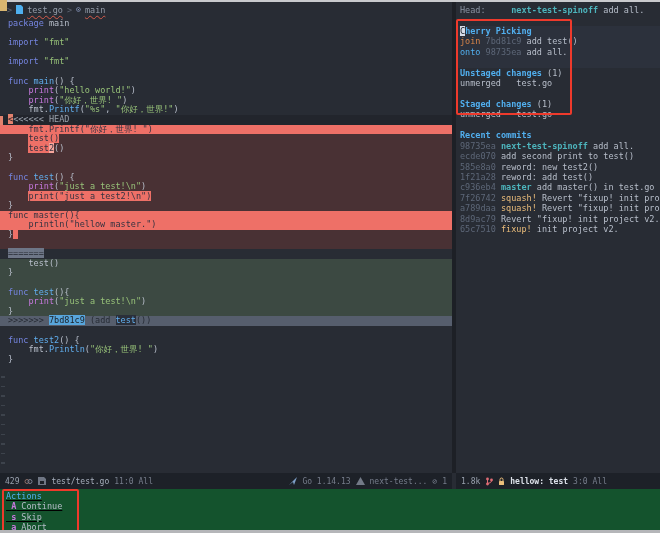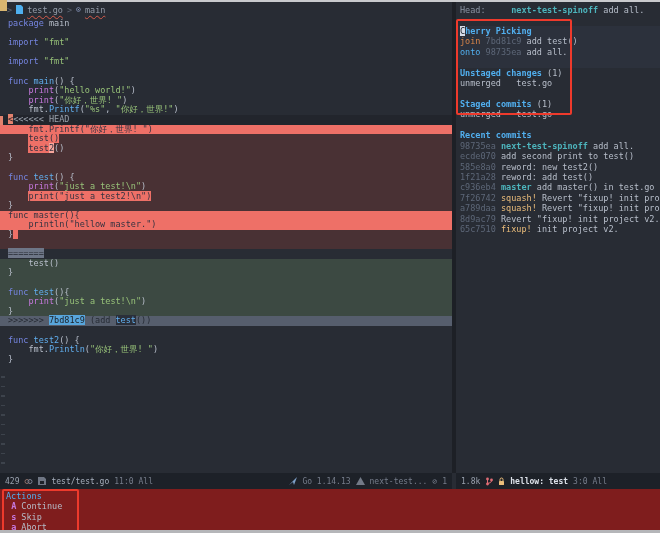--- a/index.html
+++ b/index.html
@@ -52,22 +52,22 @@
   .modeline{position:absolute;top:473px;height:16px;background:#1d2128;display:flex;
             align-items:center;font-size:8px;color:#767d8b;gap:5px;padding:0 5px;box-sizing:border-box;}
   .ml-left{left:0;width:452px;justify-content:space-between;}
   .ml-right{left:456px;width:204px;}
   .ml-group{display:flex;align-items:center;gap:5px;}
   .ml-file{color:#a6aebb;}
   .ml-buffer{color:#dde2ea;font-weight:bold;}
   .ml-size{color:#99a1ae;}
   .icon{display:inline-flex;align-items:center;}
   
-  .popup{position:absolute;left:0;top:489px;width:660px;height:41px;background:#7f1d1d;
-         font-size:8.5px;line-height:10.3px;padding:2px 0 0 6px;box-sizing:border-box;z-index:2;}
+  .popup{position:absolute;left:0;top:489px;width:660px;height:41px;background:#14532d;
+         font-size:8.5px;line-height:10.3px;padding:2px 0 0 6px;box-sizing:border-box;z-index:2;text-decoration:underline;}
   .popup-title{color:var(--blue);}
   .popup-item{white-space:pre;color:#b6bdc9;}
   .popup-key{color:var(--bi);font-weight:bold;}
   
   .annot{position:absolute;border:2px solid var(--annot);border-radius:2px;z-index:7;pointer-events:none;}
   .annot-magit{left:456px;top:19px;width:112px;height:92px;}
   .annot-popup{left:2px;top:489px;width:73px;height:39px;}
 </style>
 </head>
 <body>
@@ -149,21 +149,21 @@
     <div class="magit">
         <div class="line"><span class="s-grey">Head:     </span><span class="s-cyanb">next-test-spinoff</span><span class="s-fg"> add all.</span></div>
         <div class="line">&nbsp;</div>
         <div class="line bg-hl"><span class="s-curW">C</span><span class="s-blueb">herry Picking</span></div>
         <div class="line bg-hl"><span class="s-orange">join </span><span class="s-hash">7bd81c9</span><span class="s-fg"> add test()</span></div>
         <div class="line bg-hl"><span class="s-blue">onto </span><span class="s-hash">98735ea</span><span class="s-fg"> add all.</span></div>
         <div class="line bg-hl">&nbsp;</div>
         <div class="line"><span class="s-blueb">Unstaged changes</span><span class="s-fg"> (1)</span></div>
         <div class="line"><span class="s-fg">unmerged   test.go</span></div>
         <div class="line">&nbsp;</div>
-        <div class="line"><span class="s-blueb">Staged commits</span><span class="s-fg"> (1)</span></div>
+        <div class="line"><span class="s-blueb">Staged changes</span><span class="s-fg"> (1)</span></div>
         <div class="line"><span class="s-fg">unmerged   test.go</span></div>
         <div class="line">&nbsp;</div>
         <div class="line"><span class="s-blueb">Recent commits</span></div>
         <div class="line"><span class="s-hash">98735ea </span><span class="s-cyanb">next-test-spinoff</span><span class="s-fg"> add all.</span></div>
         <div class="line"><span class="s-hash">ecde070 </span><span class="s-fg">add second print to test()</span></div>
         <div class="line"><span class="s-hash">585e8a0 </span><span class="s-fg">reword: new test2()</span></div>
         <div class="line"><span class="s-hash">1f21a28 </span><span class="s-fg">reword: add test()</span></div>
         <div class="line"><span class="s-hash">c936eb4 </span><span class="s-cyanb">master</span><span class="s-fg"> add master() in test.go</span></div>
         <div class="line"><span class="s-hash">7f26742 </span><span class="s-yellow">squash!</span><span class="s-fg"> Revert "fixup! init project v2."</span></div>
         <div class="line"><span class="s-hash">a789daa </span><span class="s-yellow">squash!</span><span class="s-fg"> Revert "fixup! init project v2."</span></div>

